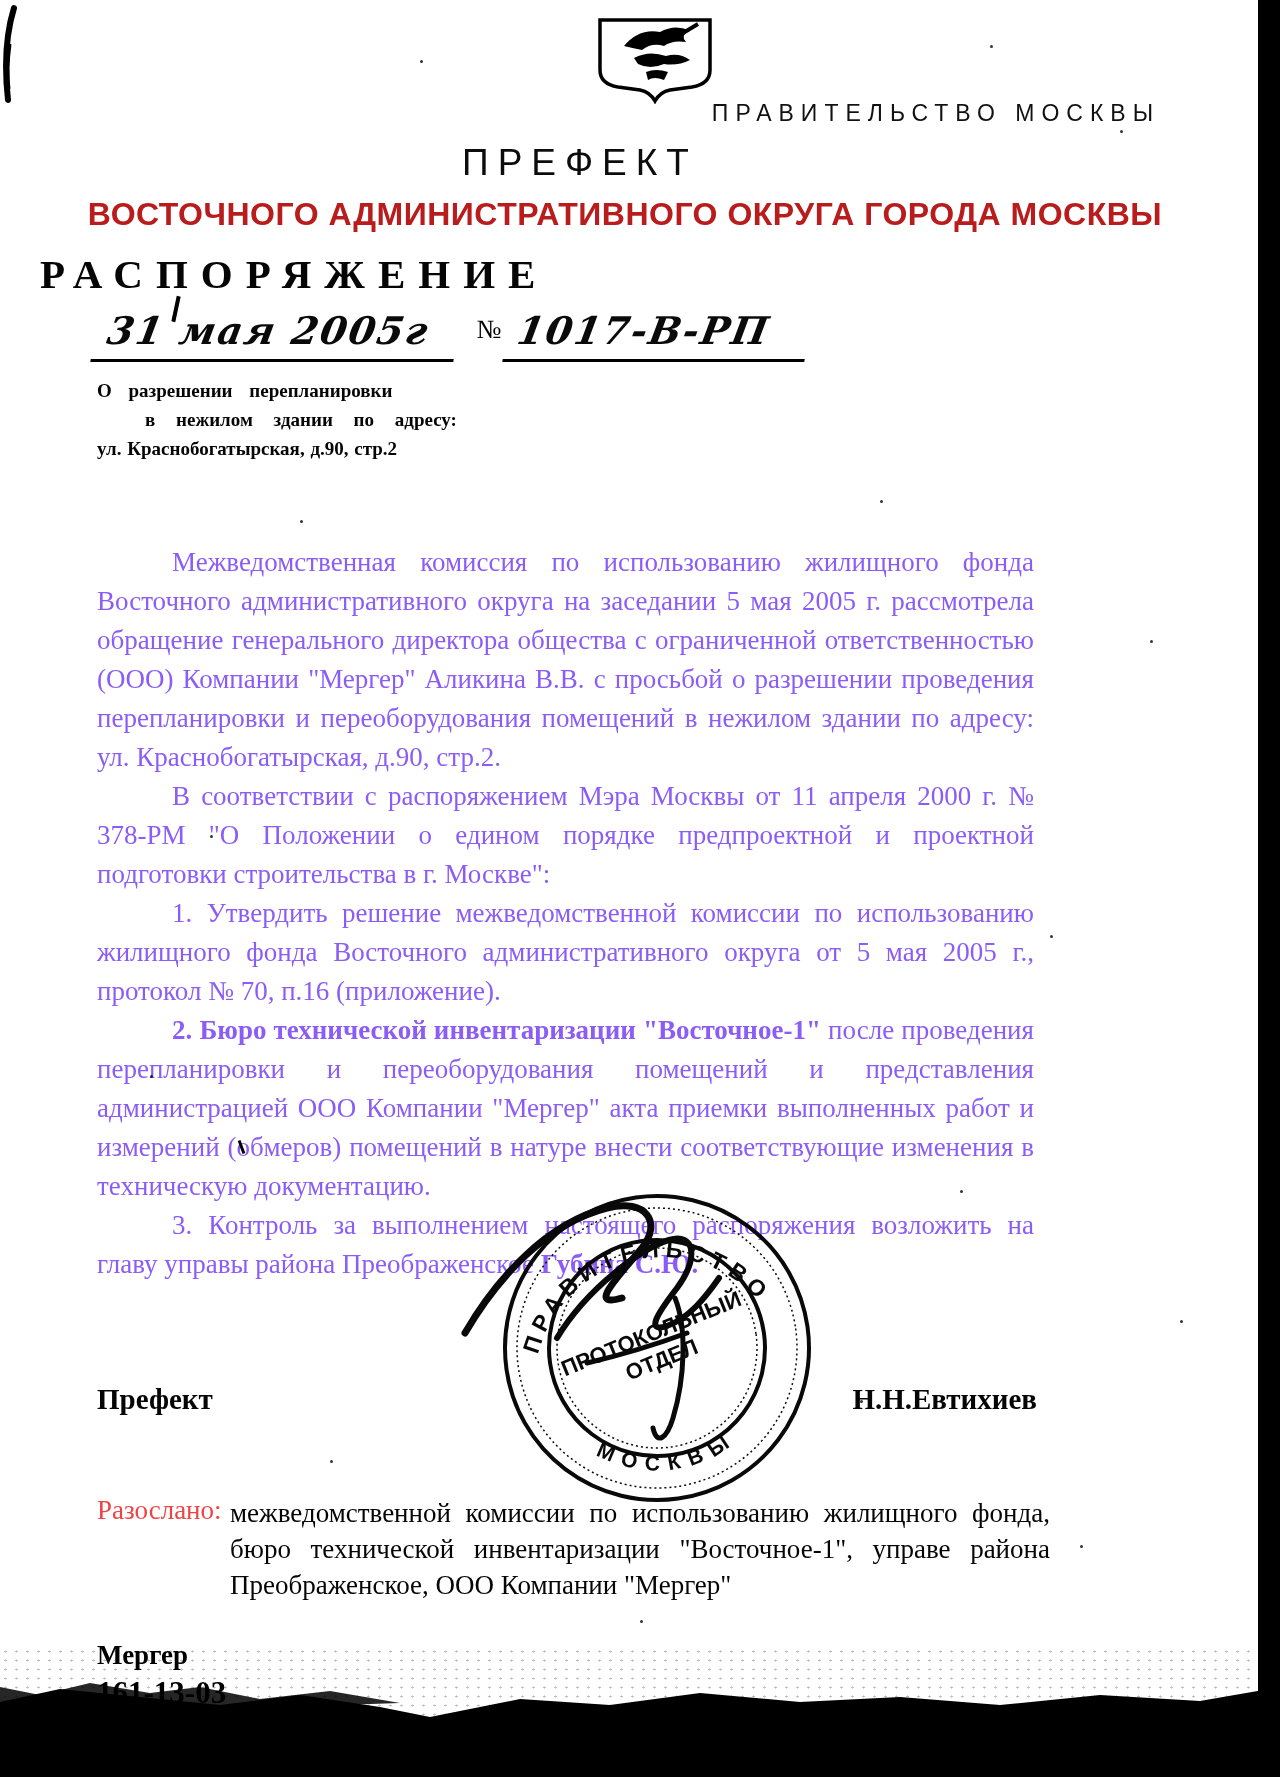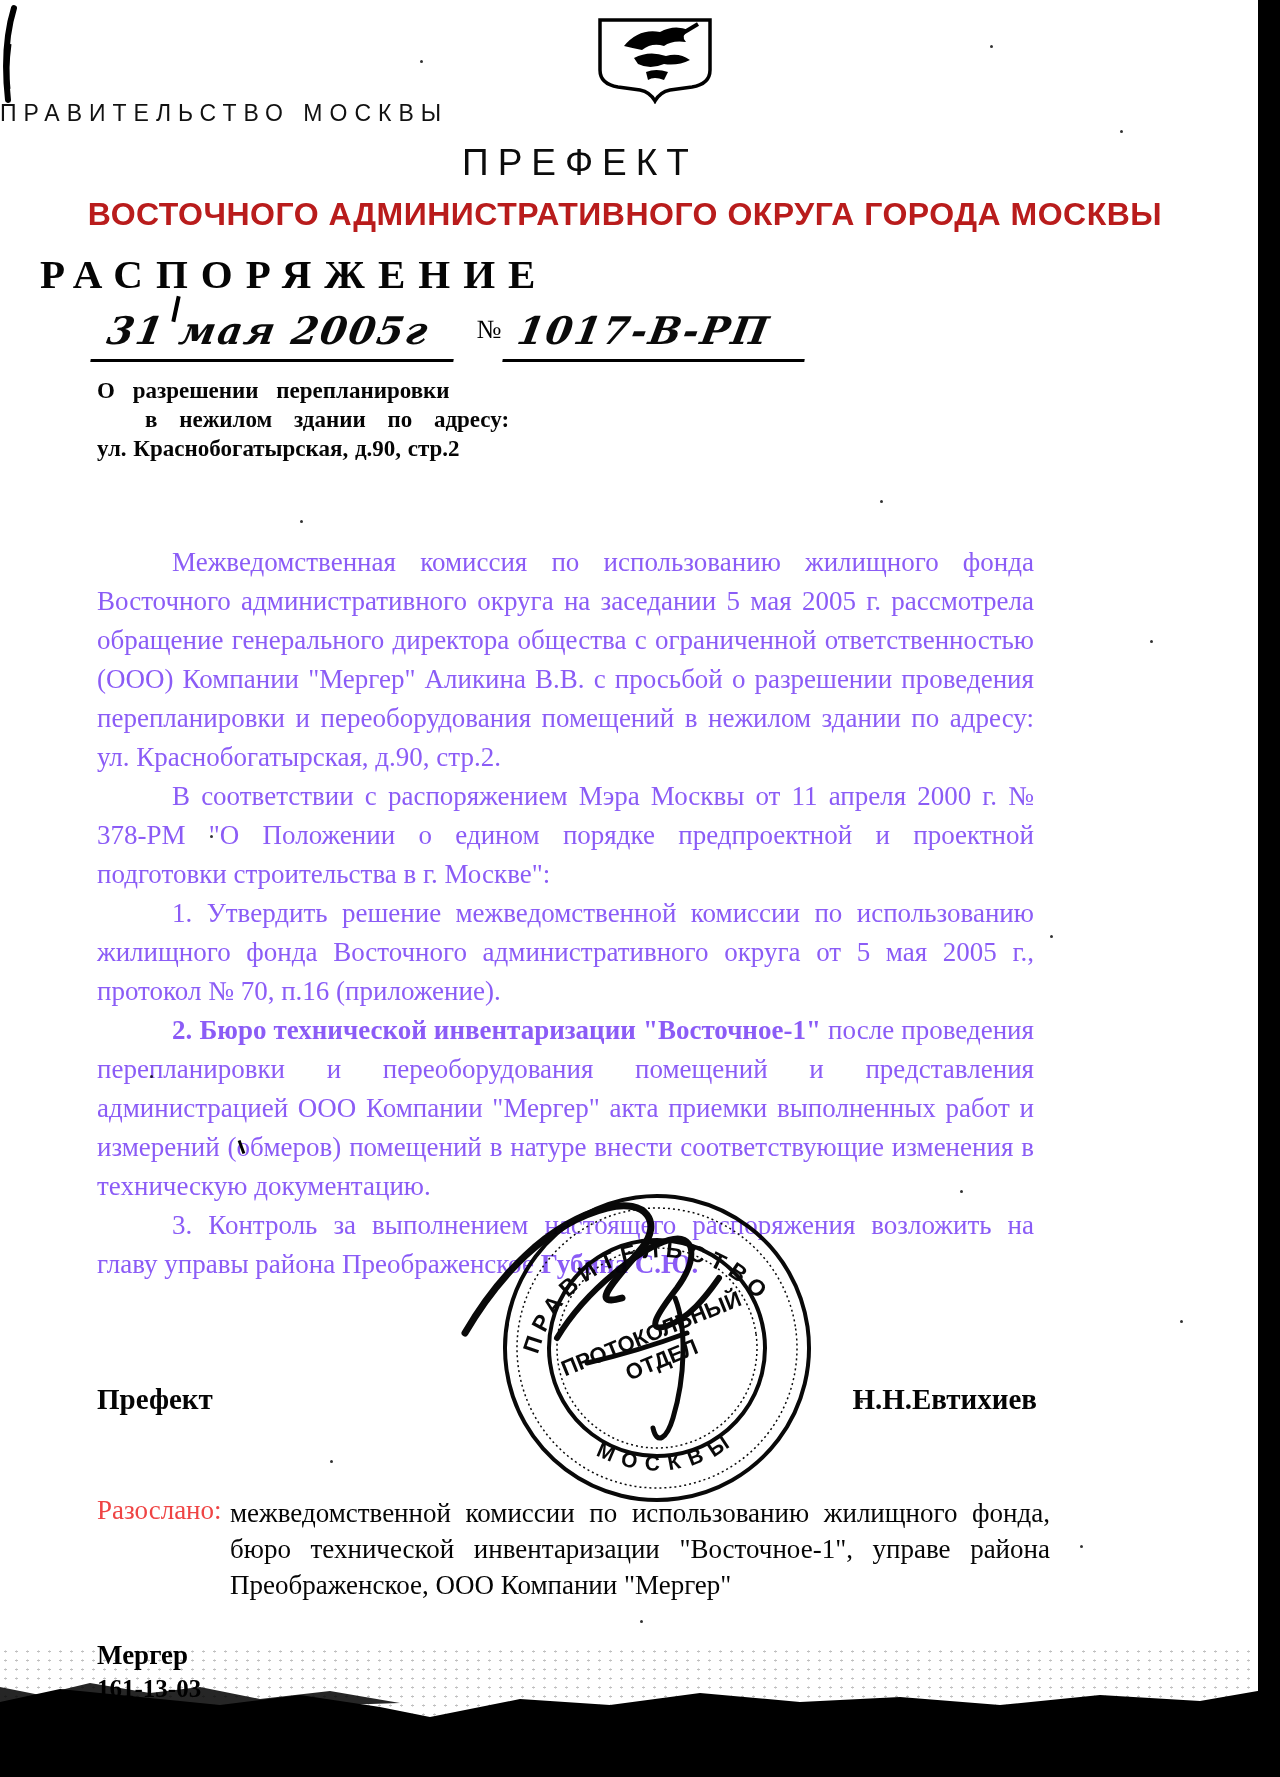--- a/index.html
+++ b/index.html
@@ -4,21 +4,21 @@
 <style>
   html,body{margin:0;padding:0;background:#777;}
   #page{
     position:relative;width:1280px;height:1777px;margin:0 auto;
     background:#ffffff;overflow:hidden;color:#000;
     font-family:"Liberation Serif", serif;
   }
   
   .crest{position:absolute;left:594px;top:16px;width:122px;height:88px;}
   .gov-line{
-    position:absolute;left:0;top:100px;width:1160px;text-align:left;
+    position:absolute;left:0;top:100px;width:1160px;text-align:right;
     font-family:"Liberation Sans", sans-serif;font-size:23px;letter-spacing:7px;
     color:#111;
   }
   .prefect-line{
     position:absolute;left:0;top:142px;width:1160px;text-align:center;
     font-family:"Liberation Sans", sans-serif;font-size:37px;letter-spacing:9px;
     color:#0c0c0c;
   }
   .district-line{
     position:absolute;left:0;top:196px;width:1250px;text-align:center;
@@ -35,21 +35,21 @@
   .hw{
     font-family:"DejaVu Serif", serif;font-style:italic;font-weight:bold;
     display:inline-block;transform:skewX(-10deg);letter-spacing:2px;color:#0a0a0a;
   }
   .hw-date{border-bottom:3px solid #000;padding:0 30px 6px 12px;}
   .num-sign{display:inline-block;margin:0 6px 0 18px;font-size:26px;vertical-align:6px;}
   .hw-num{border-bottom:3px solid #000;padding:0 40px 6px 10px;}
   
   .subject{
     position:absolute;left:97px;top:376px;width:440px;
-    font-weight:bold;font-size:23px;line-height:29px;color:#050505;
+    font-weight:bold;font-size:19px;line-height:29px;color:#050505;
   }
   .subject .s1{word-spacing:12px;}
   .subject .s3{word-spacing:16px;margin-left:48px;}
   .subject .s4{word-spacing:1px;}
   
   .body-text{
     position:absolute;left:97px;top:543px;width:937px;
     font-size:27px;line-height:39px;text-align:justify;color:#8b5cf6;
   }
   .body-text p{margin:0;text-indent:75px;}
@@ -65,21 +65,21 @@
   
   .dist-label{
     position:absolute;left:97px;top:1495px;font-size:27px;color:#ef4444;
   }
   .dist-text{
     position:absolute;left:230px;top:1495px;width:820px;
     font-size:27px;line-height:36px;text-align:justify;color:#050505;
   }
   
   .executor{position:absolute;left:97px;top:1640px;font-weight:bold;font-size:27px;}
-  .phone{position:absolute;left:97px;top:1675px;font-weight:bold;font-size:25px;}
+  .phone{position:absolute;left:97px;top:1675px;font-weight:bold;font-size:31px;}
   
   .edge-right{
     position:absolute;right:0;top:0;width:22px;height:1777px;background:#000;
   }
   .edge-bottom{position:absolute;left:0;bottom:0;width:1280px;height:130px;}
   .speck-strip{
     position:absolute;left:0;bottom:60px;width:1258px;height:70px;
     background-image:radial-gradient(#000 1px, transparent 1.5px);
     background-size:11px 9px;opacity:0.25;
   }

